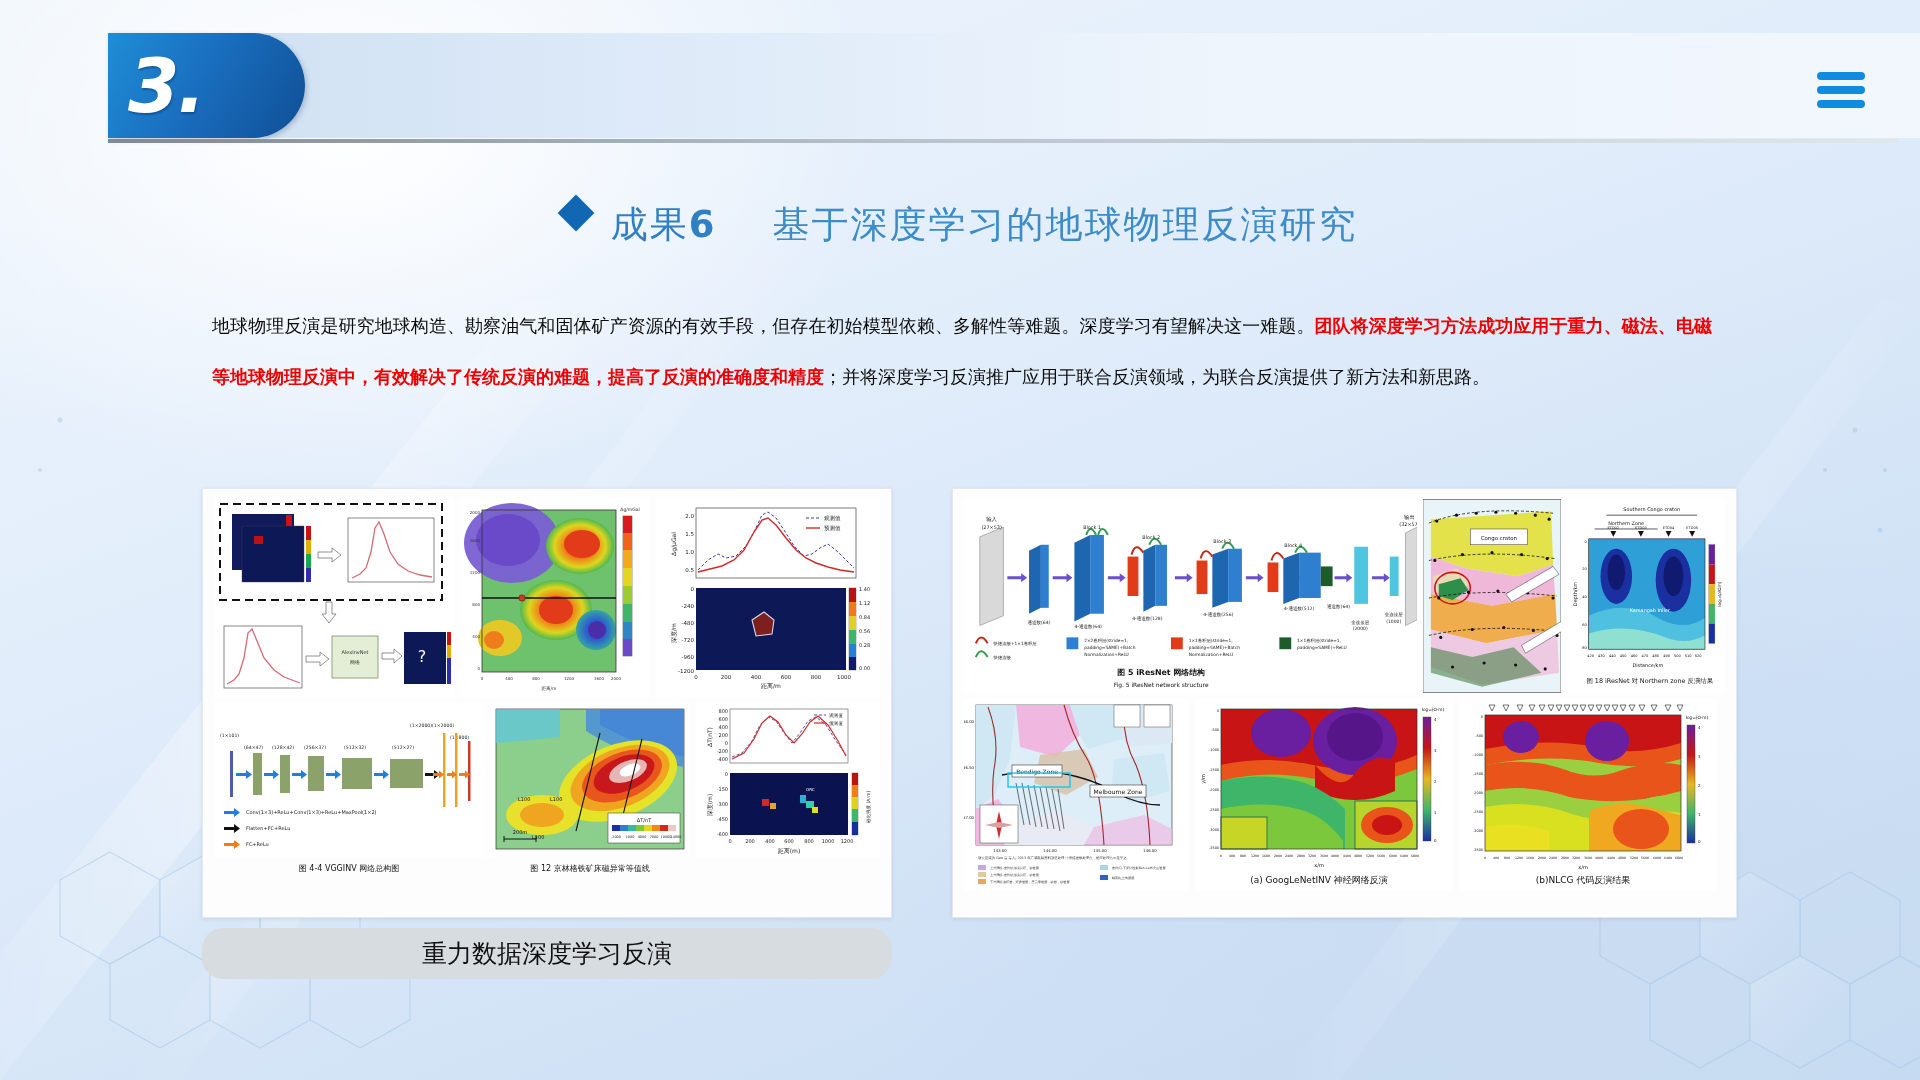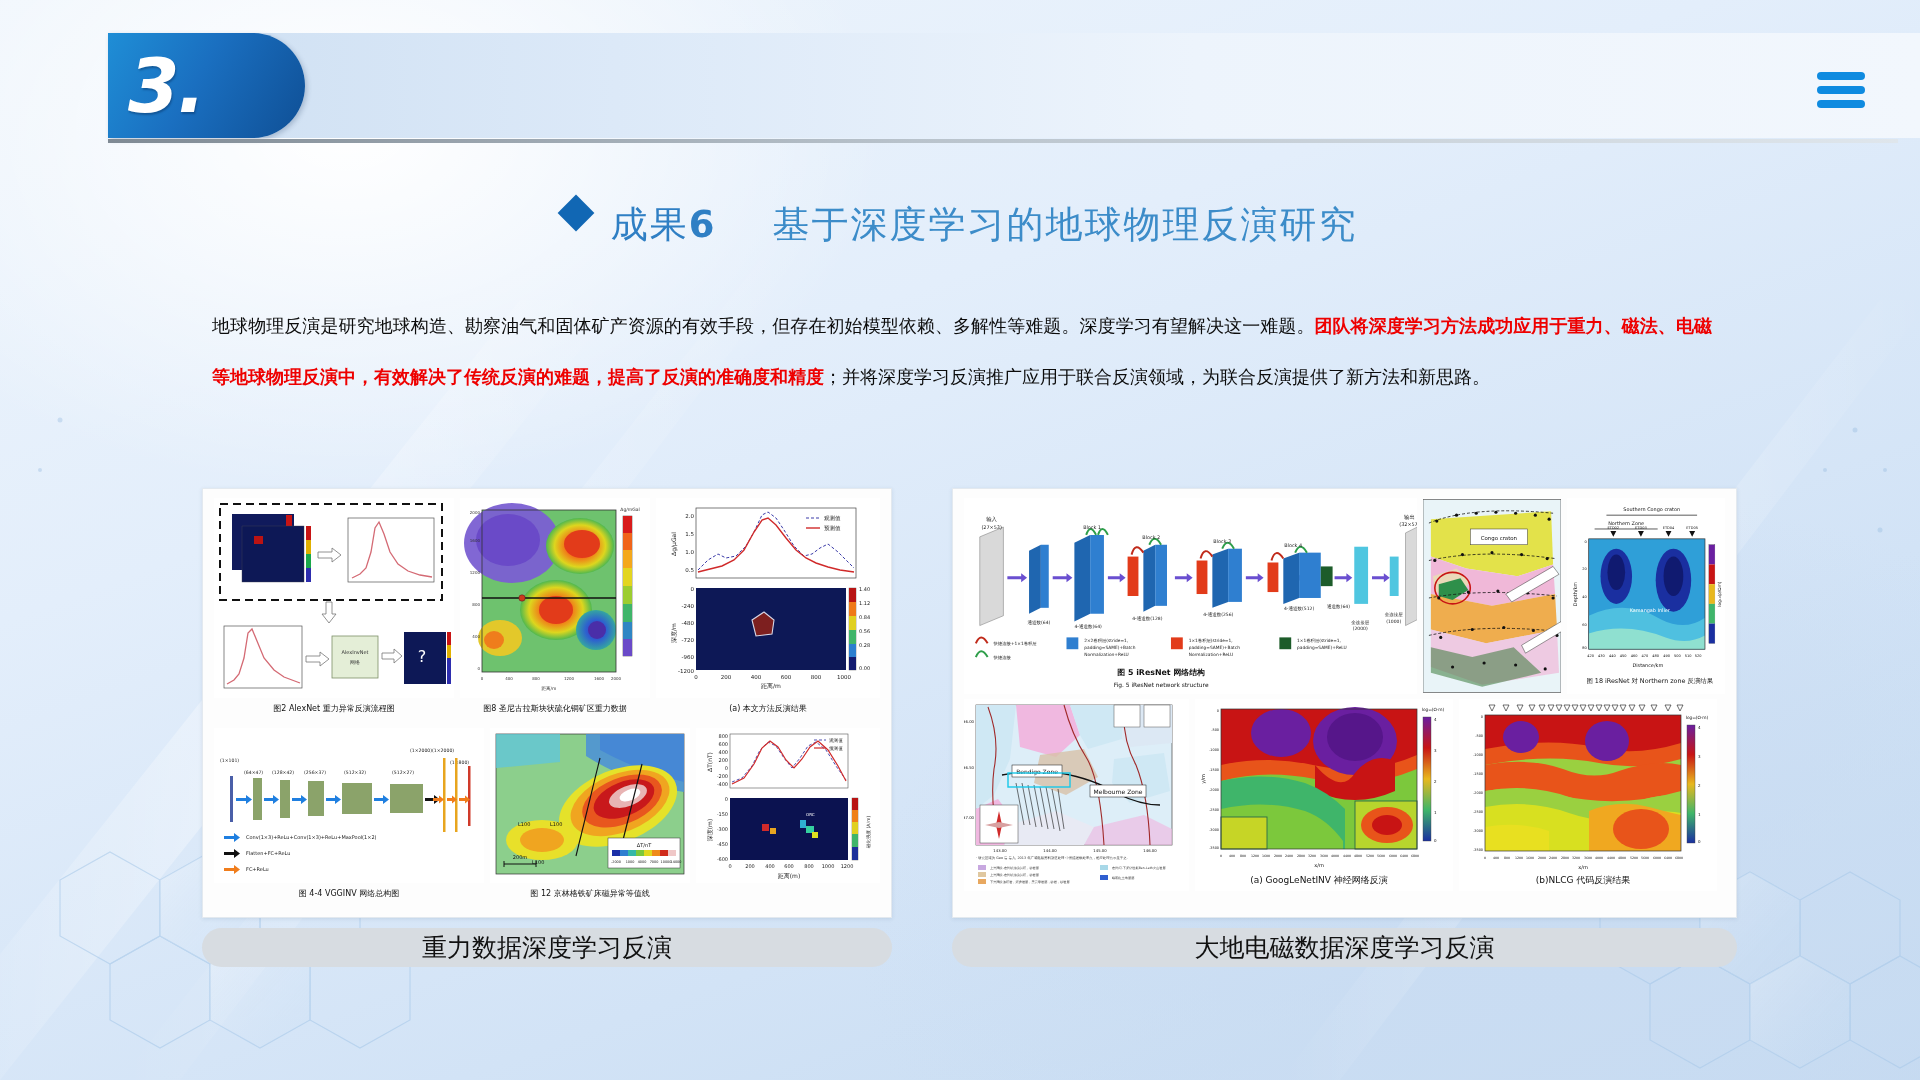--- a/index.html
+++ b/index.html
@@ -107,21 +107,21 @@
   }
   #fig-left  .fig-card { height: 430px; }
   #fig-right .fig-card { height: 430px; }
 
   .fig-head {
     font-family: "DejaVu Sans", sans-serif;
     font-size: 11.5px; color: #222; margin-bottom: 6px; letter-spacing: .3px;
   }
 
   .caption-bar {
-    margin-top: 10px; height: 39px;
+    margin-top: 10px; height: 51px;
     background: #d7dce1;
     display: flex; align-items: center; justify-content: center;
     font-family: "DejaVu Sans", sans-serif;
     font-size: 25px; color: #111; border-radius: 21px;
   }
 
   
   .fig-grid { display: flex; flex-direction: column; gap: 5px; }
   .fig-row  { display: flex; gap: 6px; }
   .tile { position: relative; background: #fff; overflow: hidden; }
@@ -378,25 +378,20 @@
                 <text x="203" y="107">1.12</text>
               <text x="203" y="121">0.84</text>
                 <text x="203" y="135">0.56</text>
               <text x="203" y="149">0.28</text>
                 <text x="203" y="172">0.00</text>
             </g>
           </svg>
         </div>
       </div>
 
-      <div class="fig-row" style="height:20px;">
-        <div style="width:240px;" class="fig-sub-sm">图2  AlexNet 重力异常反演流程图</div>
-        <div style="width:190px;" class="fig-sub-sm">图8  圣尼古拉斯块状硫化铜矿区重力数据</div>
-        <div style="width:224px;" class="fig-sub-sm">(a) 本文方法反演结果</div>
-      </div>
 
       <div class="fig-row" style="height:155px;">
 
         <div class="tile" style="width:270px;">
           <svg viewBox="0 0 270 155">
             <rect width="270" height="155" fill="#fff"></rect>
             <g font-size="4.6" fill="#222" font-family="DejaVu Sans">
               <text x="6" y="34">(1×101)</text>
               <text x="30" y="46">(64×47)</text>
               <text x="58" y="46">(128×42)</text>
@@ -1018,14 +1013,13 @@
               <text x="239" y="144">0</text>
             </g>
             <text x="238" y="20" font-size="4.4" fill="#111" text-anchor="middle" font-family="DejaVu Sans">log₁₀(Ω·m)</text>
             <text x="124" y="184" font-size="9" fill="#111" text-anchor="middle" font-family="DejaVu Sans">(b)NLCG 代码反演结果</text>
           </svg>
         </div>
       </div>
     </div>
   </div>
 
-  <div class="caption-bar">大地电磁数据深度学习反演</div>
 </div>
 
 </body></html>

